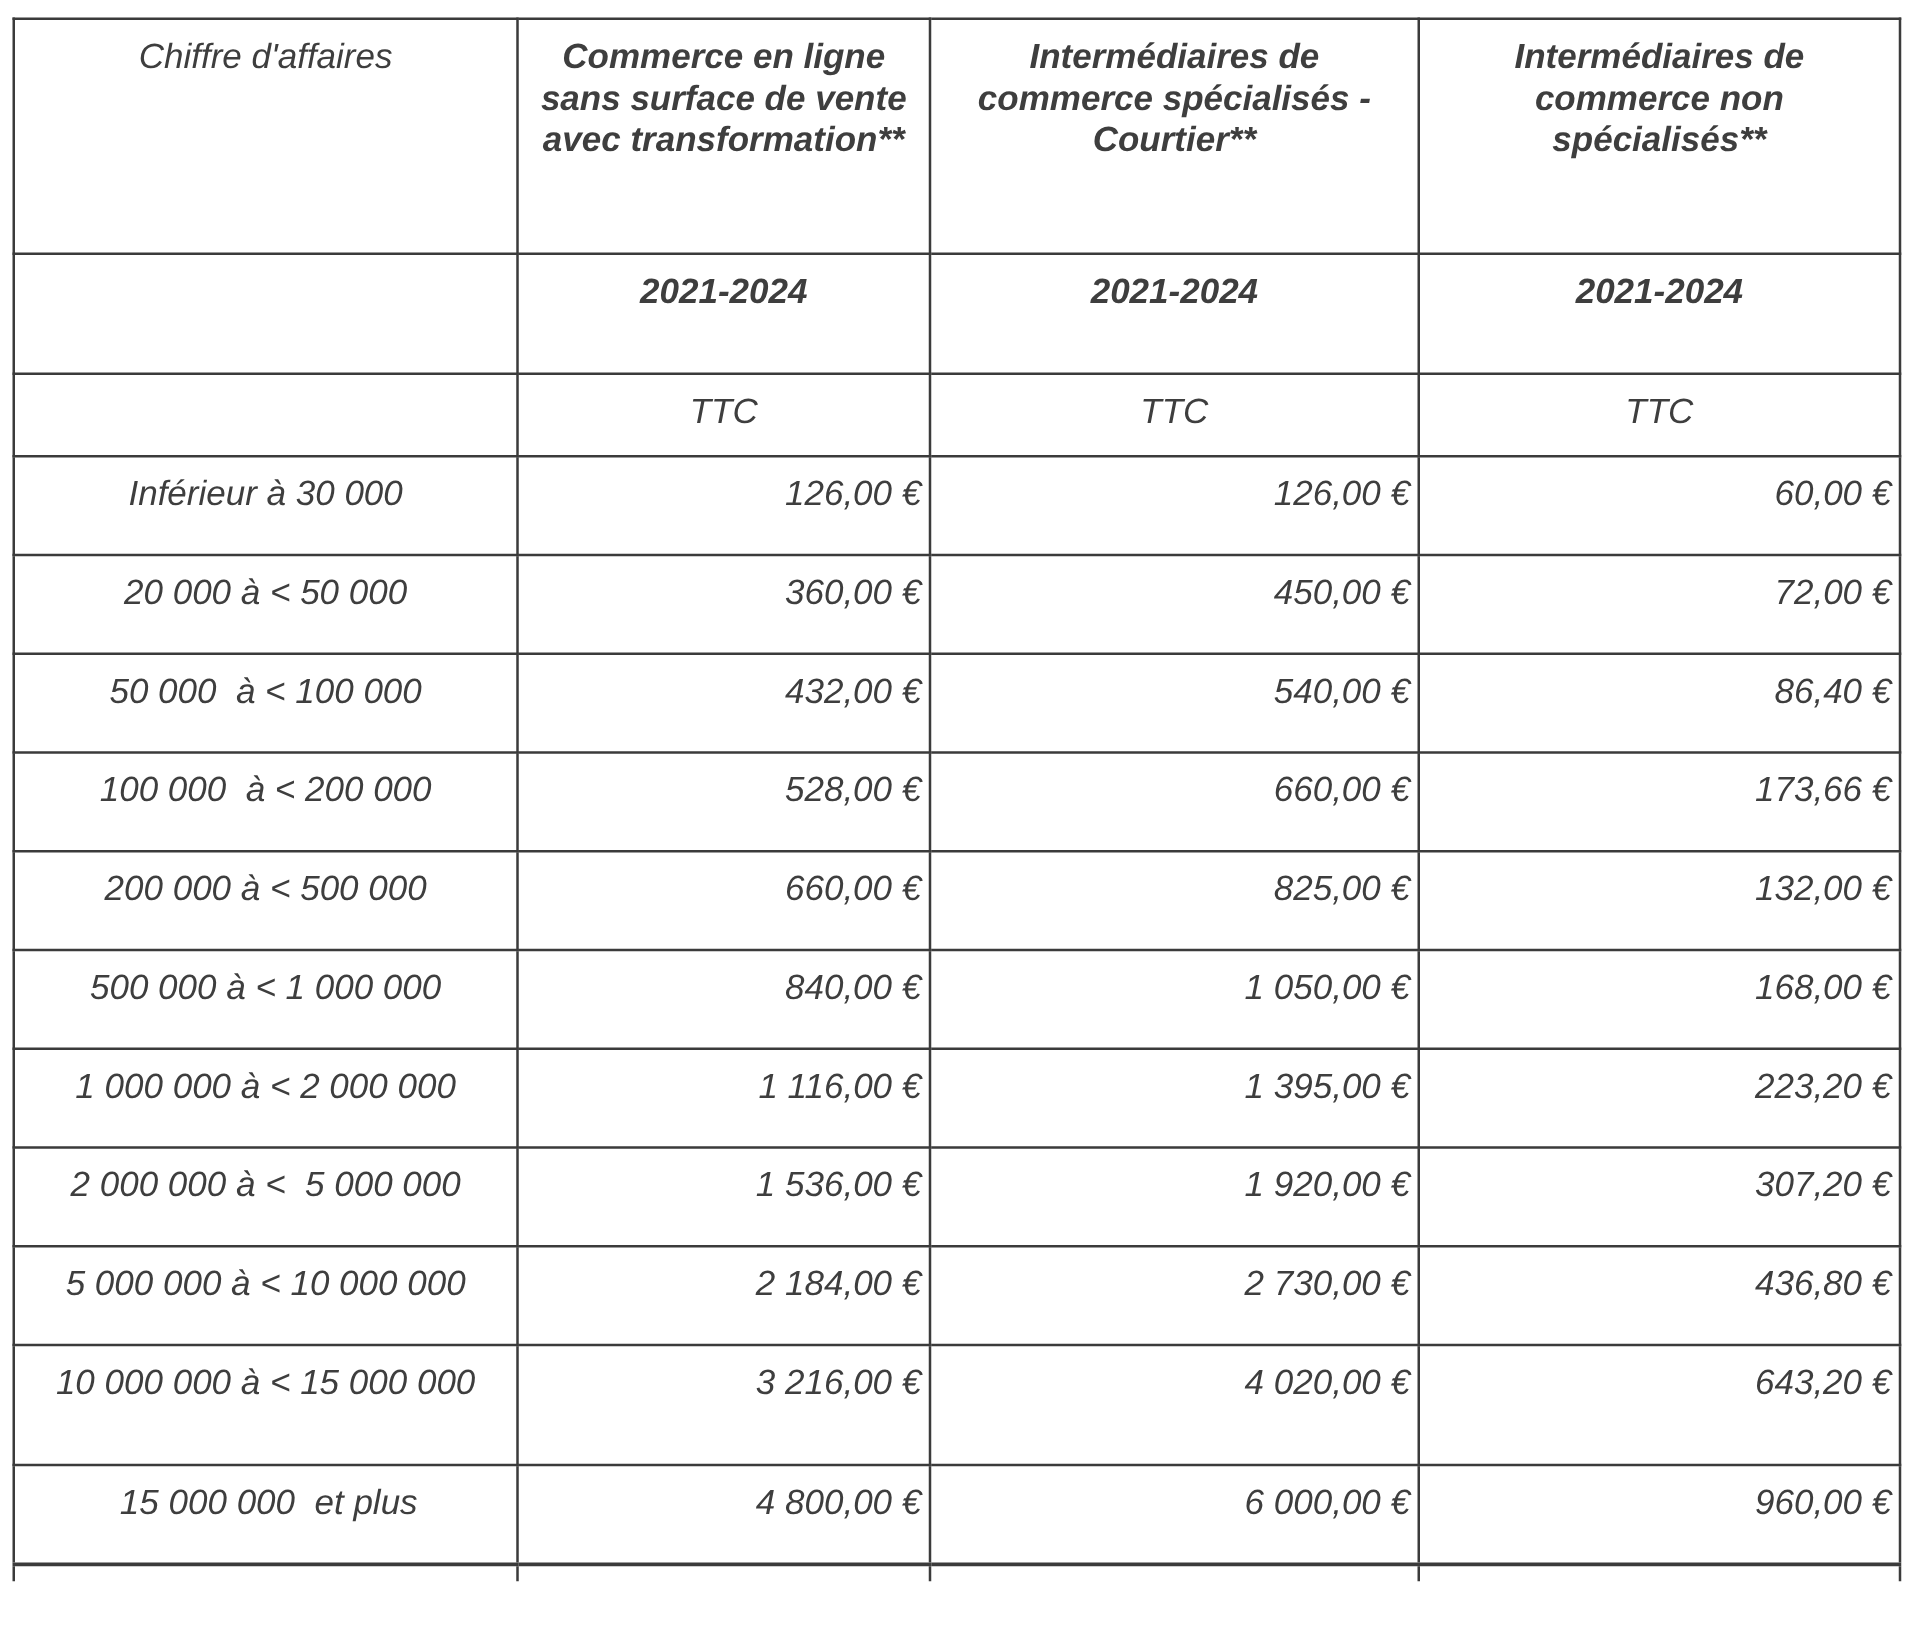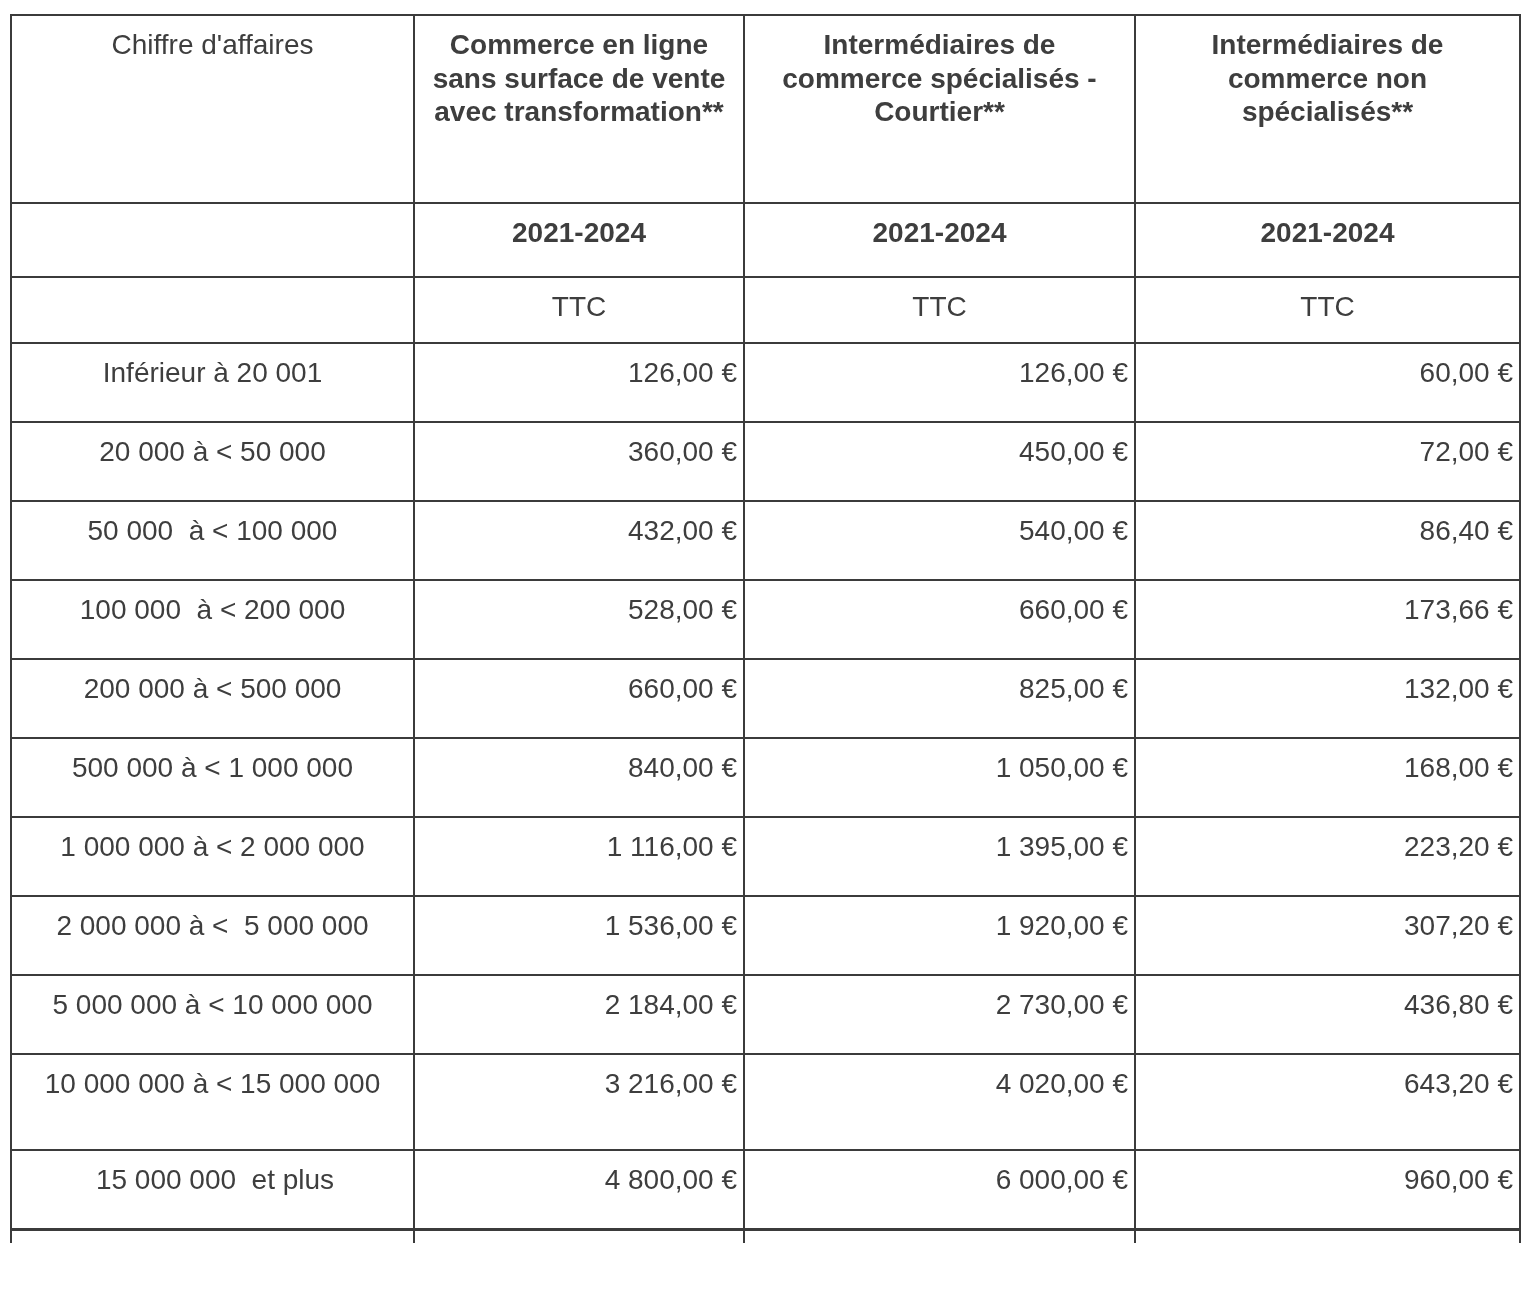--- a/index.html
+++ b/index.html
@@ -13,20 +13,21 @@
   }
   .tbl-wrap {
     position: absolute;
     left: 10px;
     top: 14px;
   }
   table.fee-table {
     border-collapse: collapse;
     table-layout: fixed;
     width: 1509px;
+    font-style: italic;
   }
   table.fee-table td {
     border: 2px solid #3b3b3b;
     vertical-align: top;
     padding: 12px 6px 0 6px;
     font-size: 28px;
     color: #3e3e3e;
     line-height: 1.2;
     overflow: hidden;
     background: #ffffff;
@@ -54,21 +55,21 @@
   td.lbl {
     text-align: center;
     white-space: pre-wrap;
   }
   td.val {
     text-align: right;
     padding-right: 29px;
     white-space: nowrap;
   }
   tr.h-top    { height: 188px; }
-  tr.h-period { height: 74px; }
+  tr.h-period { height: 96px; }
   tr.h-tax    { height: 66px; }
   tr.r        { height: 79px; }
   tr.r-tall   { height: 96px; }
   tr.r-last td { border-bottom-width: 3px; padding-left: 11px; }
   tr.r-partial { height: 14px; }
   tr.r-partial td { border-bottom: none; }
 </style>
 </head>
 <body>
 
@@ -97,21 +98,21 @@
     </tr>
 
     <tr class="h-tax">
       <td></td>
       <td class="tax">TTC</td>
       <td class="tax">TTC</td>
       <td class="tax">TTC</td>
     </tr>
 
     <tr class="r">
-      <td class="lbl">Inférieur à 20 001</td>
+      <td class="lbl">Inférieur à 30 000</td>
       <td class="val">126,00 €</td>
       <td class="val">126,00 €</td>
       <td class="val">60,00 €</td>
     </tr>
     <tr class="r">
       <td class="lbl">20 000 à &lt; 50 000</td>
       <td class="val">360,00 €</td>
       <td class="val">450,00 €</td>
       <td class="val">72,00 €</td>
     </tr>

